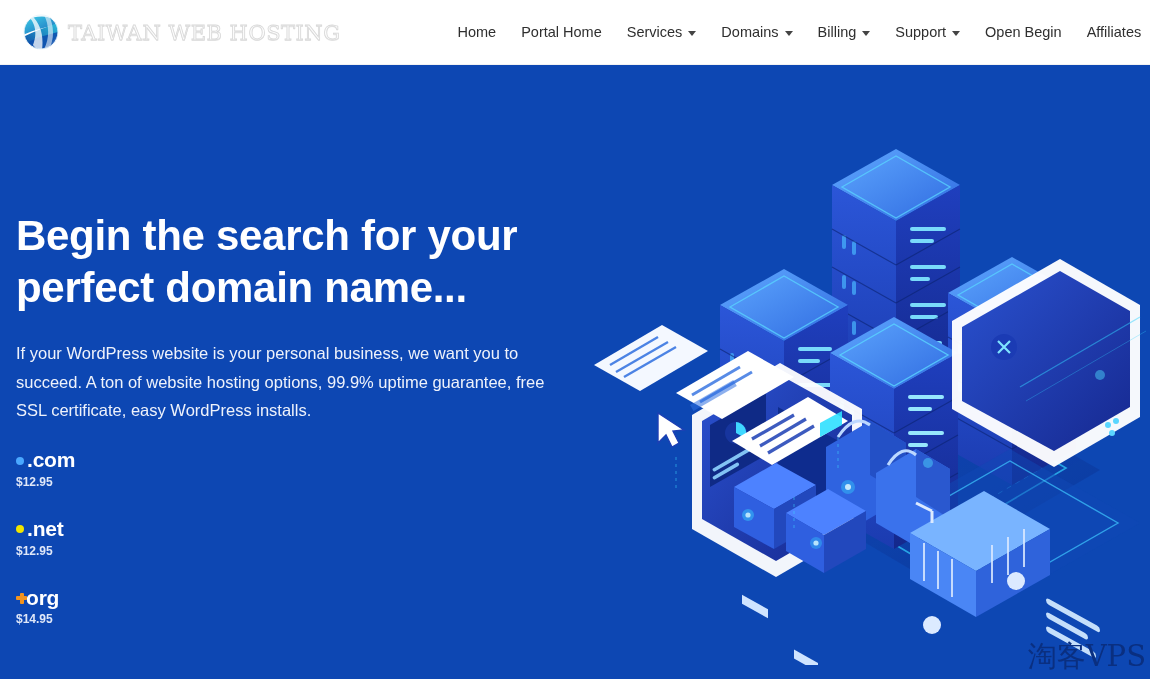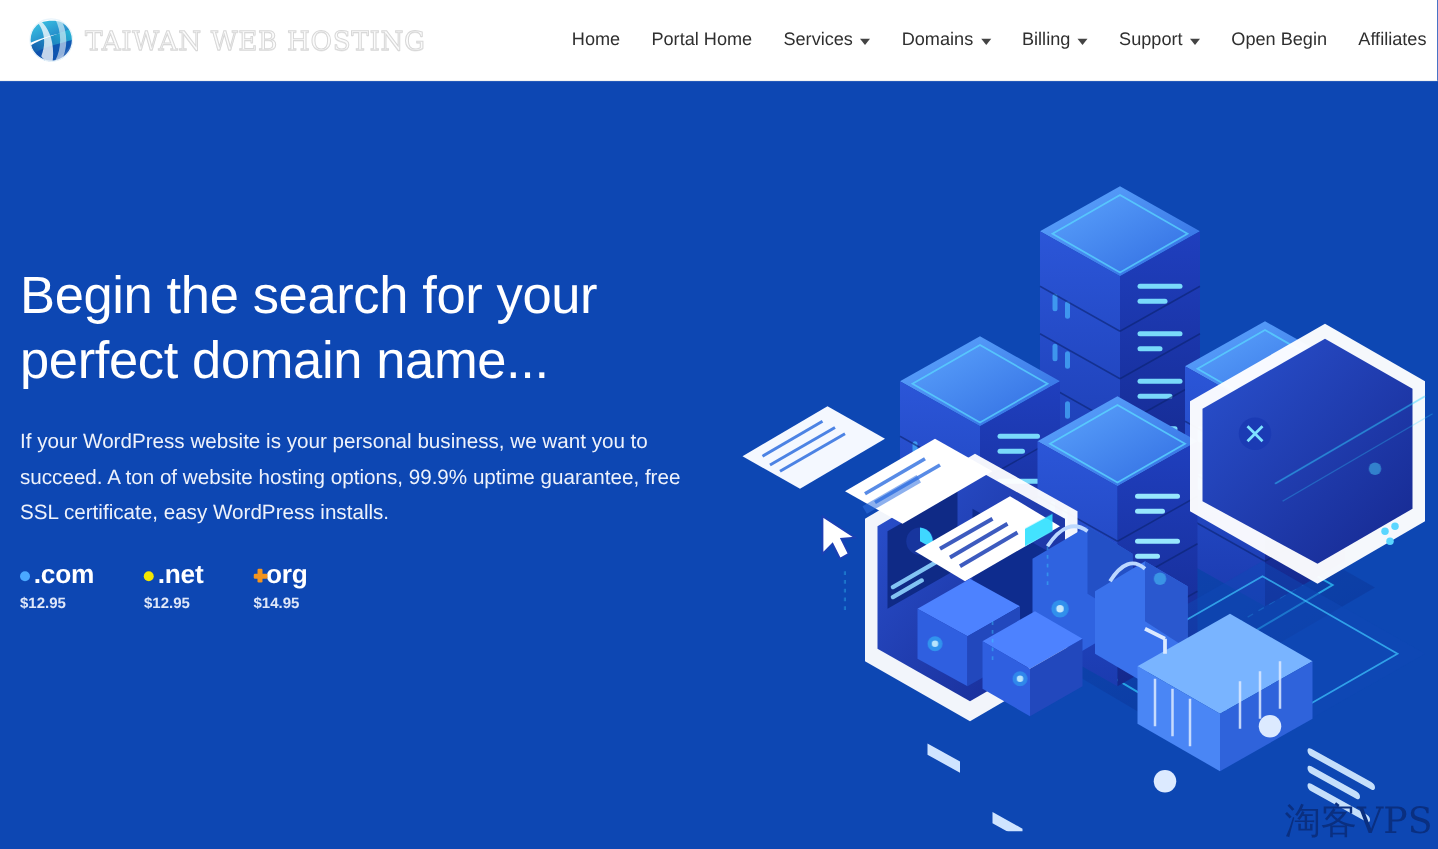--- a/index.html
+++ b/index.html
@@ -108,21 +108,21 @@
     position: absolute;
     left: 16px;
     top: 145px;
     width: 600px;
     z-index: 5;
   }
 
   .hero-title {
     font-size: 42px;
     line-height: 1.23;
-    font-weight: 400;
+    font-weight: 700;
     color: #ffffff;
     letter-spacing: -0.3px;
     margin-bottom: 26px;
     max-width: 530px;
   }
 
   .hero-sub {
     font-size: 16.5px;
     line-height: 1.72;
     color: #eef2fb;
@@ -160,22 +160,23 @@
     display: flex;
     align-items: center;
     justify-content: center;
     gap: 9px;
     cursor: pointer;
   }
 
   
   .tlds {
     display: flex;
-    gap: 40px;
+    gap: 28px;
     align-items: flex-start;
+    flex-direction: column;
   }
   .tld { line-height: 1.15; }
   .tld-name {
     font-size: 21px;
     font-weight: 800;
     color: #ffffff;
     display: flex;
     align-items: center;
     letter-spacing: -0.2px;
   }

